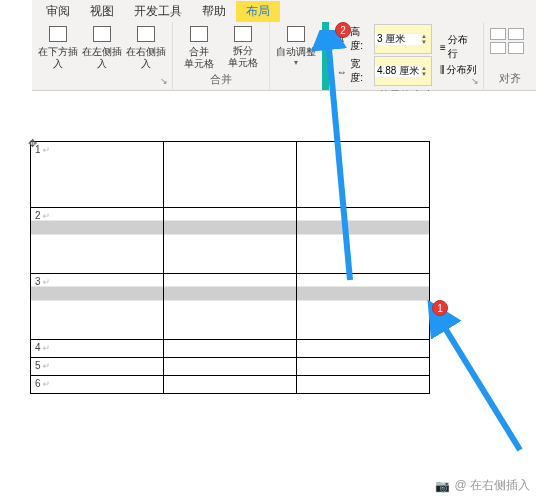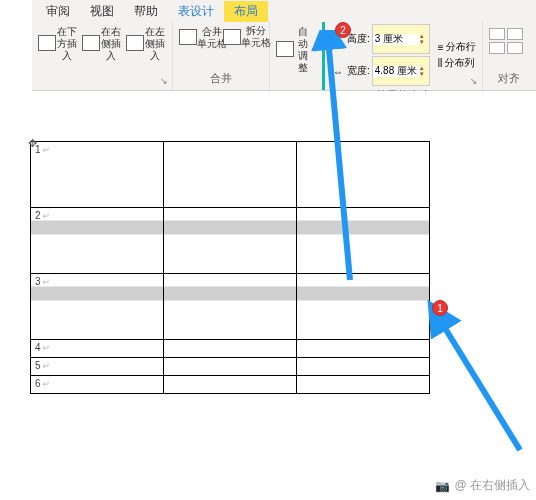--- a/index.html
+++ b/index.html
@@ -7,21 +7,21 @@
   .ribbon { background: #f3f2f1; border-bottom: 1px solid #d0d0d0; margin-left: 32px; }
   .tabs { display: flex; padding: 2px 4px 0; height: 20px; align-items: center; }
   .tab { padding: 2px 10px; font-size: 12px; color: #333; cursor: pointer; }
   .tab.context { color: #2b7cd3; }
   .tab.active { color: #2b7cd3; background: #fde047; }
   .groups { display: flex; height: 70px; padding-top: 2px; }
   .group { display: flex; flex-direction: column; align-items: center; position: relative; padding: 0 6px; border-right: 1px solid #e0e0e0; }
   .group-buttons { display: flex; gap: 4px; flex: 1; align-items: flex-start; padding-top: 2px; }
   .group-label { font-size: 11px; color: #666; padding: 2px 0 4px; text-align: center; width: 100%; position: relative; }
   .launcher { position: absolute; right: 2px; bottom: 4px; width: 10px; height: 10px; font-size: 9px; color: #888; }
-  .bigbtn { display: flex; flex-direction: row; align-items: center; width: 40px; cursor: pointer; }
+  .bigbtn { display: flex; flex-direction: column; align-items: center; width: 40px; cursor: pointer; }
   .bigbtn .ico { width: 20px; height: 20px; display: flex; align-items: center; justify-content: center; }
   .bigbtn .lbl { font-size: 10px; text-align: center; line-height: 1.2; margin-top: 2px; color: #333; white-space: normal; width: 100%; }
   .dropcaret { font-size: 8px; color: #666; }
   .size-rows { display: flex; flex-direction: column; gap: 2px; font-size: 10px; }
   .size-row { display: flex; align-items: center; gap: 2px; }
   .size-row .ico { width: 14px; height: 14px; display: inline-flex; align-items: center; justify-content: center; }
   .spinner { display: flex; align-items: center; border: 1px solid #ccc; background: #fef9c3; height: 30px; }
   .spinner input { width: 46px; border: none; font-size: 10px; padding: 0 2px; outline: none; }
   .spinner .spins { display: flex; flex-direction: column; width: 10px; font-size: 6px; line-height: 1; color: #666; }
   .dist-col { display: flex; flex-direction: column; gap: 2px; font-size: 10px; margin-left: 4px; }
@@ -43,45 +43,45 @@
   .watermark { position: absolute; right: 6px; bottom: 6px; color: #999; font-size: 12px; display: flex; align-items: center; gap: 4px; }
   .table-ico { width: 18px; height: 16px; border: 1px solid #666; background: linear-gradient(to right, #fff 33%, #ccc 33%, #ccc 34%, #fff 34%, #fff 66%, #ccc 66%, #ccc 67%, #fff 67%), linear-gradient(to bottom, #9cd0ff 50%, #fff 50%); }
 </style>
 </head>
 <body>
 
 <div class="ribbon">
   <div class="tabs">
     <div class="tab">审阅</div>
     <div class="tab">视图</div>
+    <div class="tab">开发工具</div>
     <div class="tab">帮助</div>
-    <div class="tab context">表设计</div>
     <div class="tab context active">布局</div>
   </div>
   <div class="groups">
 
     <div class="group">
       <div class="group-buttons">
         <div class="bigbtn">
           <span class="ico">
               <span class="table-ico"></span>
             </span>
           <span class="lbl">在下方插入</span>
         </div>
         <div class="bigbtn">
           <span class="ico">
               <span class="table-ico"></span>
             </span>
+          <span class="lbl">在左侧插入</span>
+        </div>
+        <div class="bigbtn">
+          <span class="ico">
+              <span class="table-ico"></span>
+            </span>
           <span class="lbl">在右侧插入</span>
-        </div>
-        <div class="bigbtn">
-          <span class="ico">
-              <span class="table-ico"></span>
-            </span>
-          <span class="lbl">在左侧插入</span>
         </div>
       </div>
       <span class="launcher">↘</span>
     </div>
 
     <div class="group">
       <div class="group-buttons">
         <div class="bigbtn">
           <span class="ico">
               <span class="table-ico"></span>
@@ -93,21 +93,21 @@
           <span class="ico">
               <span class="table-ico"></span>
             </span>
           <span class="lbl" style="white-space:pre;font-family:Liberation Mono, monospace;">拆分
 单元格</span>
         </div>
       </div>
       <div class="group-label">合并</div>
     </div>
 
-    <div class="group" style="border-right:3px solid #14b8a6;justify-content:space-between;">
+    <div class="group" style="border-right:7px solid #14b8a6;justify-content:space-between;">
       <div class="group-buttons">
         <div class="bigbtn">
           <span class="ico">
               <span class="table-ico"></span>
             </span>
           <span class="lbl">自动调整</span>
           <span class="dropcaret">▾</span>
         </div>
       </div>
       <div class="group-label">&nbsp;</div>

